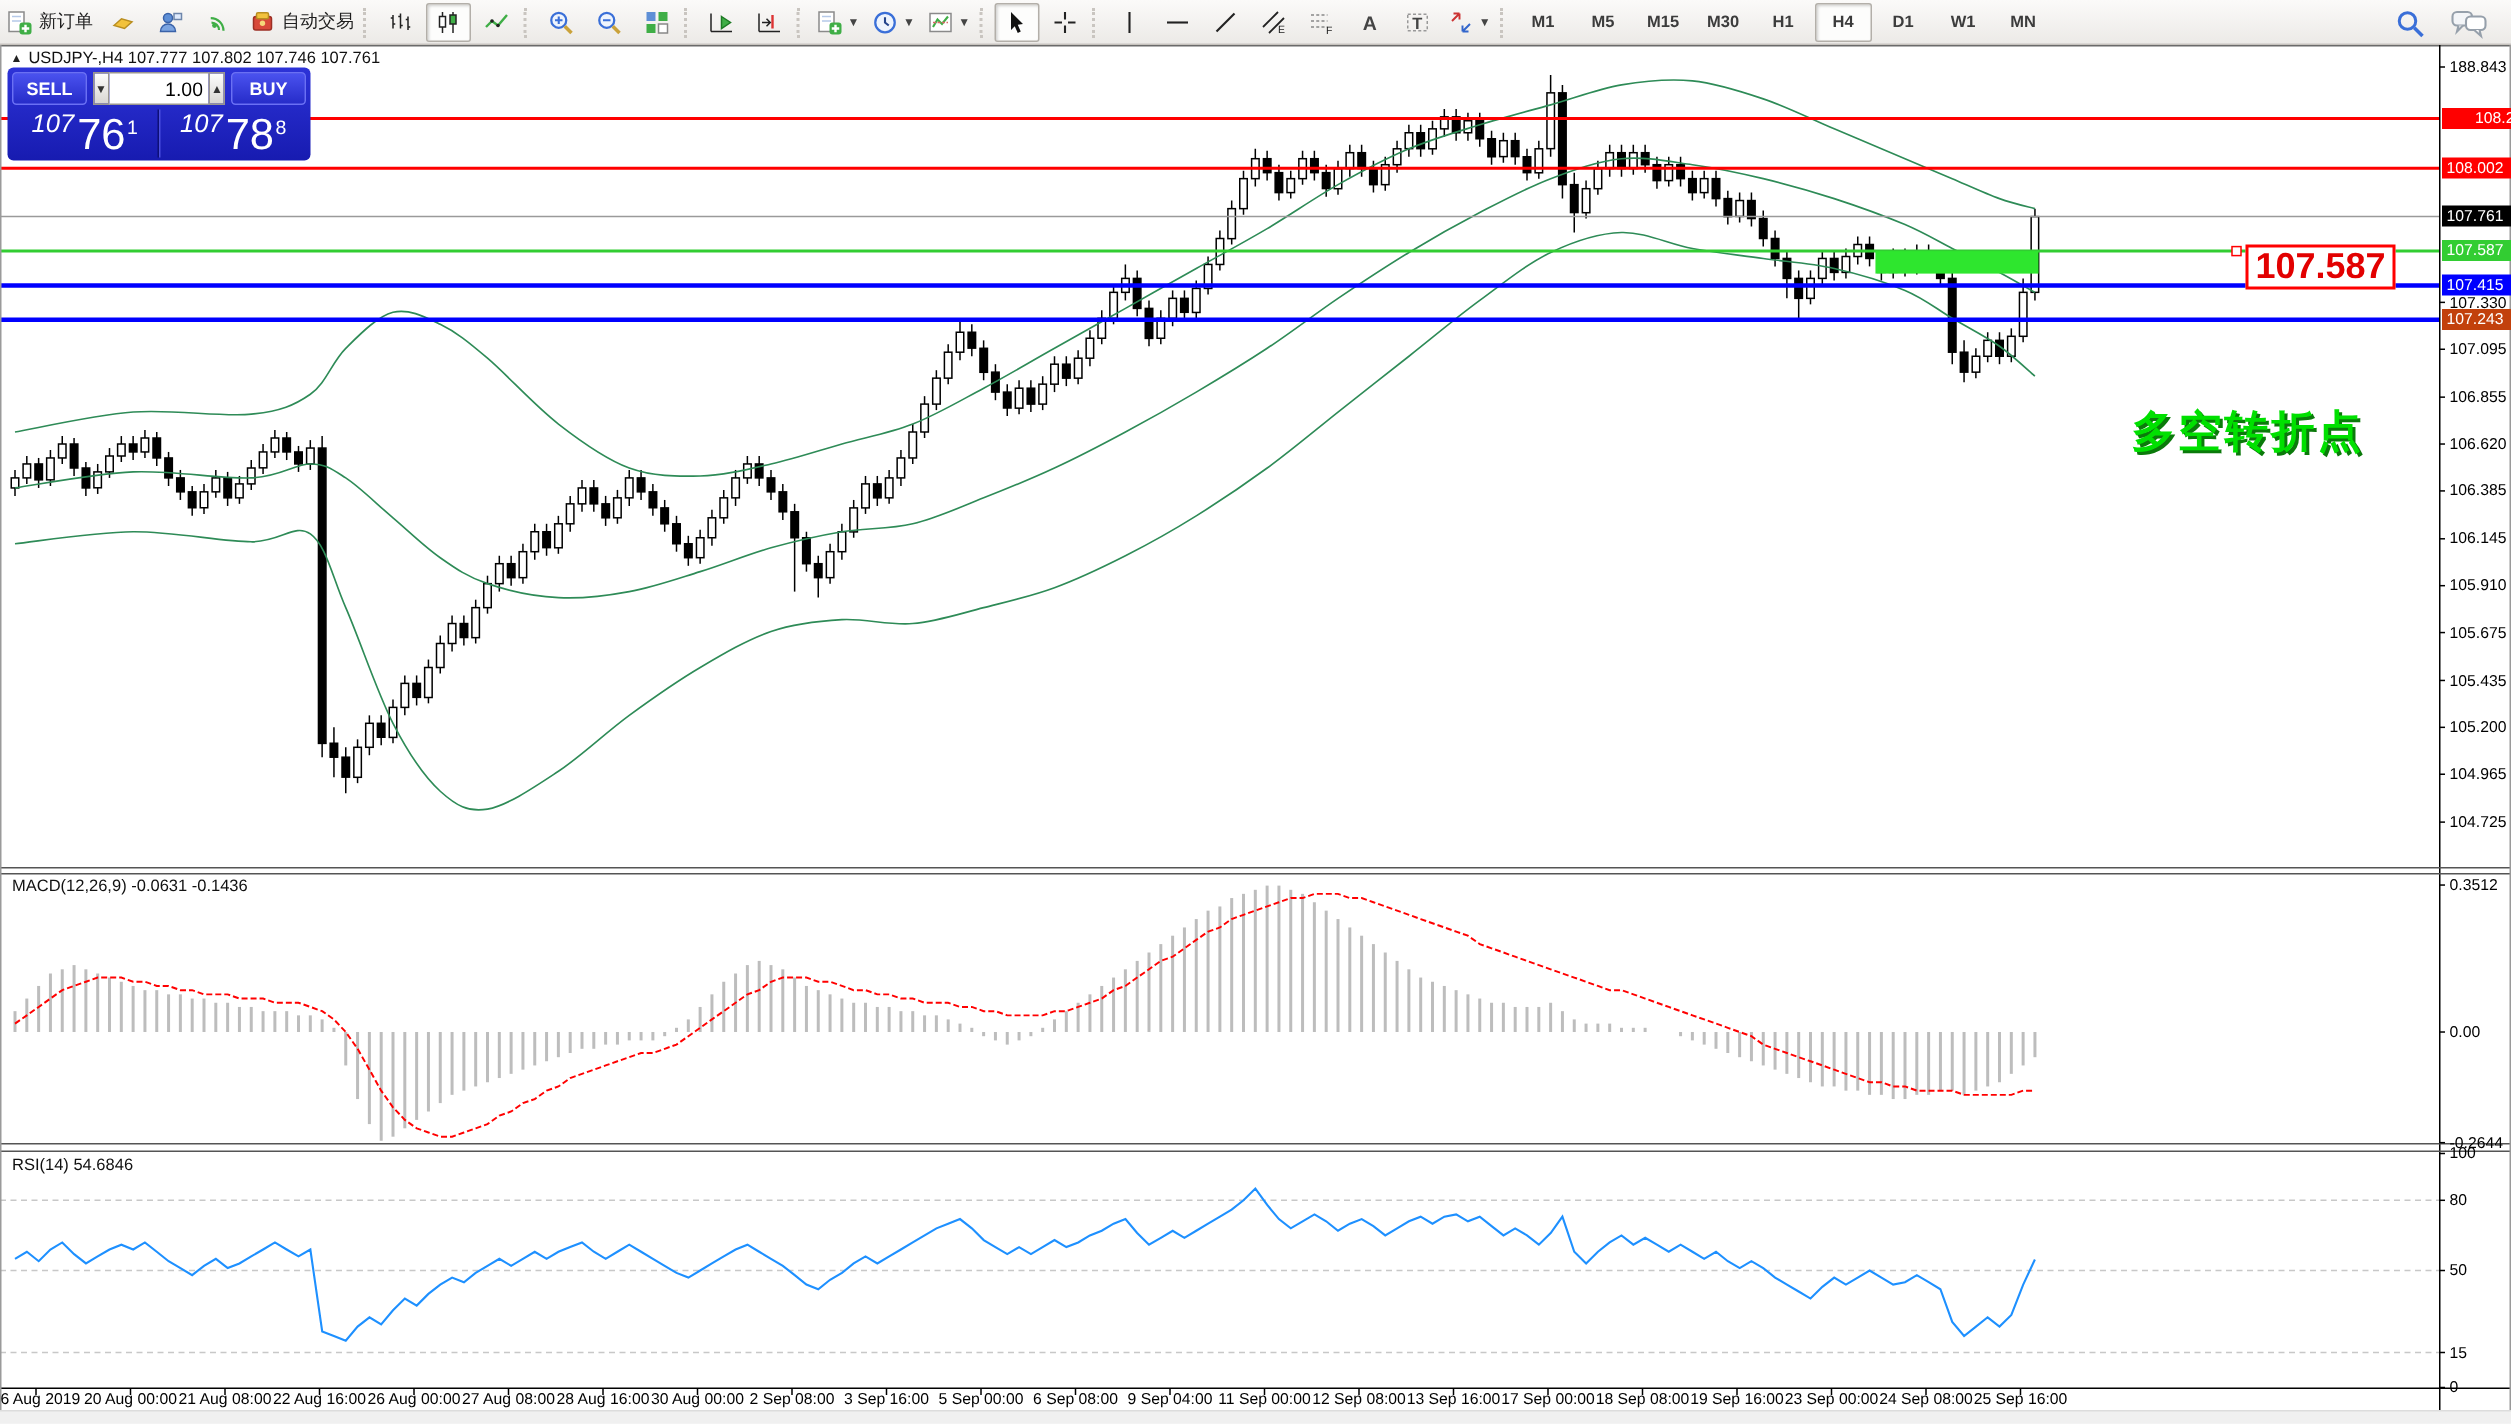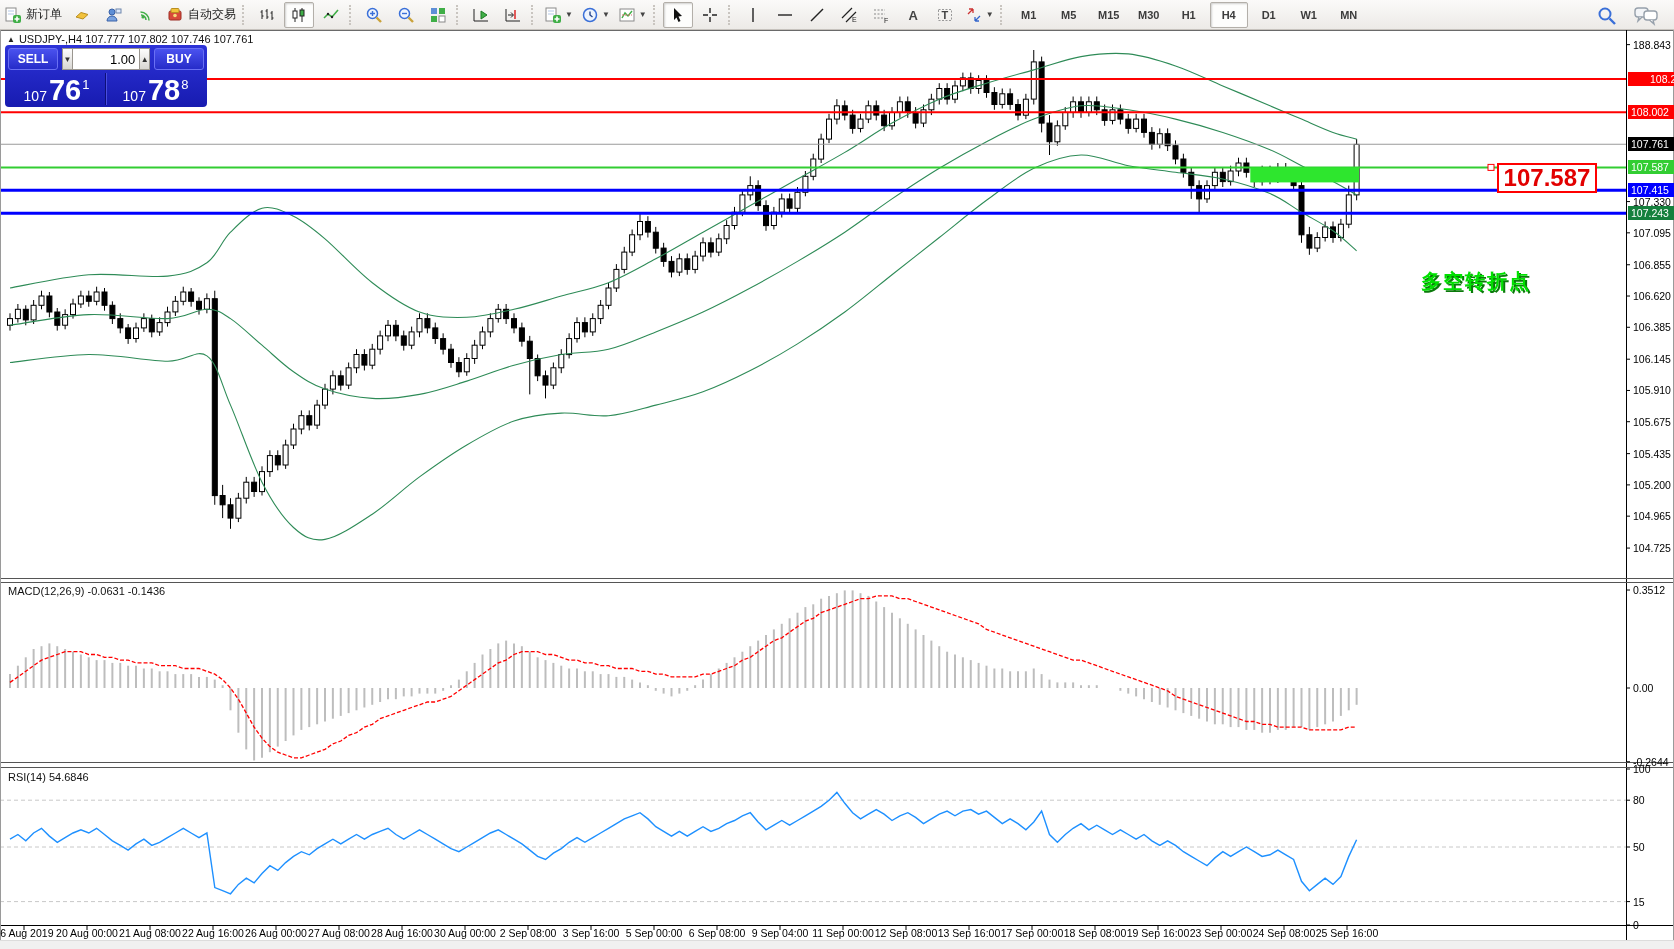--- a/index.html
+++ b/index.html
@@ -32,30 +32,30 @@
   .ocp-top{display:flex;height:22px;}
   .ocp-btn{flex:0 0 48px;background:linear-gradient(#4a52ef,#262cc9);border:1px solid #6a70f4;
     border-radius:3px;color:#fff;font-size:12px;font-weight:bold;display:flex;align-items:center;justify-content:center;}
   .vol{flex:1;display:flex;margin:0 4px;height:22px;}
   .vol button{width:15px;background:linear-gradient(#fdfdfd,#d8d6d2);border:1px solid #9a968f;
     font-size:8px;color:#333;padding:0;}
   .vol input{width:100%;min-width:0;border:1px solid #9a968f;border-left:none;border-right:none;
     text-align:right;font-size:13px;padding:0 4px;font-family:"Liberation Sans",sans-serif;}
   .ocp-prices{display:flex;height:32px;margin-top:3px;}
   .ocp-price{flex:1;display:flex;align-items:flex-end;justify-content:center;color:#fff;line-height:1;}
-  .ocp-price .small{font-size:14px;margin:0 2px 2px 0;}
-  .ocp-price .big{font-size:29px;font-weight:bold;}
+  .ocp-price .small{font-size:17px;margin:0 2px 14px 0;font-style:italic;}
+  .ocp-price .big{font-size:29px;font-weight:normal;}
   .ocp-price .sup{font-size:13px;margin:0 0 14px 1px;}
   .ocp-price.sellp{border-right:1px solid #0d0f77;}
   .ocp-price.buyp{border-left:1px solid #4a4ee0;}
   .ind-label{position:absolute;left:8px;font-size:11px;color:#111;z-index:4;}
   .price-callout{position:absolute;left:1497px;top:133px;width:96px;height:26px;z-index:6;
     background:#fff;border:2px solid #ff0000;color:#e20000;font-size:24px;font-weight:bold;
     text-align:center;line-height:26px;}
-  .annotation{position:absolute;left:1421px;top:238px;z-index:5;font-size:20px;font-weight:bold;
+  .annotation{position:absolute;left:1421px;top:238px;z-index:5;font-size:29px;font-weight:bold;
     color:#00e000;text-shadow:2px 2px 0 #0b7a0b;letter-spacing:2px;white-space:nowrap;}
   
   .ax-tick{position:absolute;font-size:10.5px;color:#000;white-space:nowrap;}
   .ax-box{position:absolute;left:1628px;width:46px;height:14px;font-size:10.5px;color:#fff;
     text-align:left;padding-left:3px;line-height:14px;box-sizing:border-box;white-space:nowrap;}
   .t-label{position:absolute;font-size:10.5px;color:#000;transform:translateX(-50%);white-space:nowrap;top:897px;}
   .bottom-strip{position:absolute;left:0;top:910px;width:1674px;height:9px;background:#f0f0f0;border-top:1px solid #dcdcdc;}
 </style>
 </head>
 <body>
@@ -956,21 +956,21 @@
         <div class="ax-tick" style="left: 1633px; top: 354.456px;">105.910</div>
         <div class="ax-tick" style="left: 1633px; top: 386px;">105.675</div>
         <div class="ax-tick" style="left: 1633px; top: 417.636px;">105.435</div>
         <div class="ax-tick" style="left: 1633px; top: 448.893px;">105.200</div>
         <div class="ax-tick" style="left: 1633px; top: 480.15px;">104.965</div>
         <div class="ax-tick" style="left: 1633px; top: 512.073px;">104.725</div>
         <div class="ax-box" style="top: 41.9476px; background: rgb(255, 0, 0); color: rgb(255, 255, 255); padding-left: 22px;">108.252</div>
         <div class="ax-box" style="top: 75.2px; background: rgb(255, 0, 0); color: rgb(255, 255, 255);">108.002</div>
         <div class="ax-box" style="top: 130.399px; background: rgb(50, 205, 50); color: rgb(255, 255, 255);">107.587</div>
         <div class="ax-box" style="top: 153.277px; background: rgb(0, 0, 255); color: rgb(255, 255, 255);">107.415</div>
-        <div class="ax-box" style="top: 176.154px; background: #15803d; color: rgb(255, 255, 255);">107.243</div>
+        <div class="ax-box" style="top: 176.154px; background: #c2410c; color: rgb(255, 255, 255);">107.243</div>
         <div class="ax-box" style="top: 107.255px; background: rgb(0, 0, 0); color: rgb(255, 255, 255);">107.761</div>
         <div class="ax-tick" style="left: 1633px; top: 554.031px;">0.3512</div>
         <div class="ax-tick" style="left: 1633px; top: 652.012px;">0.00</div>
         <div class="ax-tick" style="left: 1633px; top: 725.777px;">-0.2644</div>
         <div class="ax-tick" style="left: 1633px; top: 733px;">100</div>
         <div class="ax-tick" style="left: 1633px; top: 764.2px;">80</div>
         <div class="ax-tick" style="left: 1633px; top: 811px;">50</div>
         <div class="ax-tick" style="left: 1633px; top: 865.6px;">15</div>
         <div class="ax-tick" style="left: 1633px; top: 889px;">0</div>
       </div>

